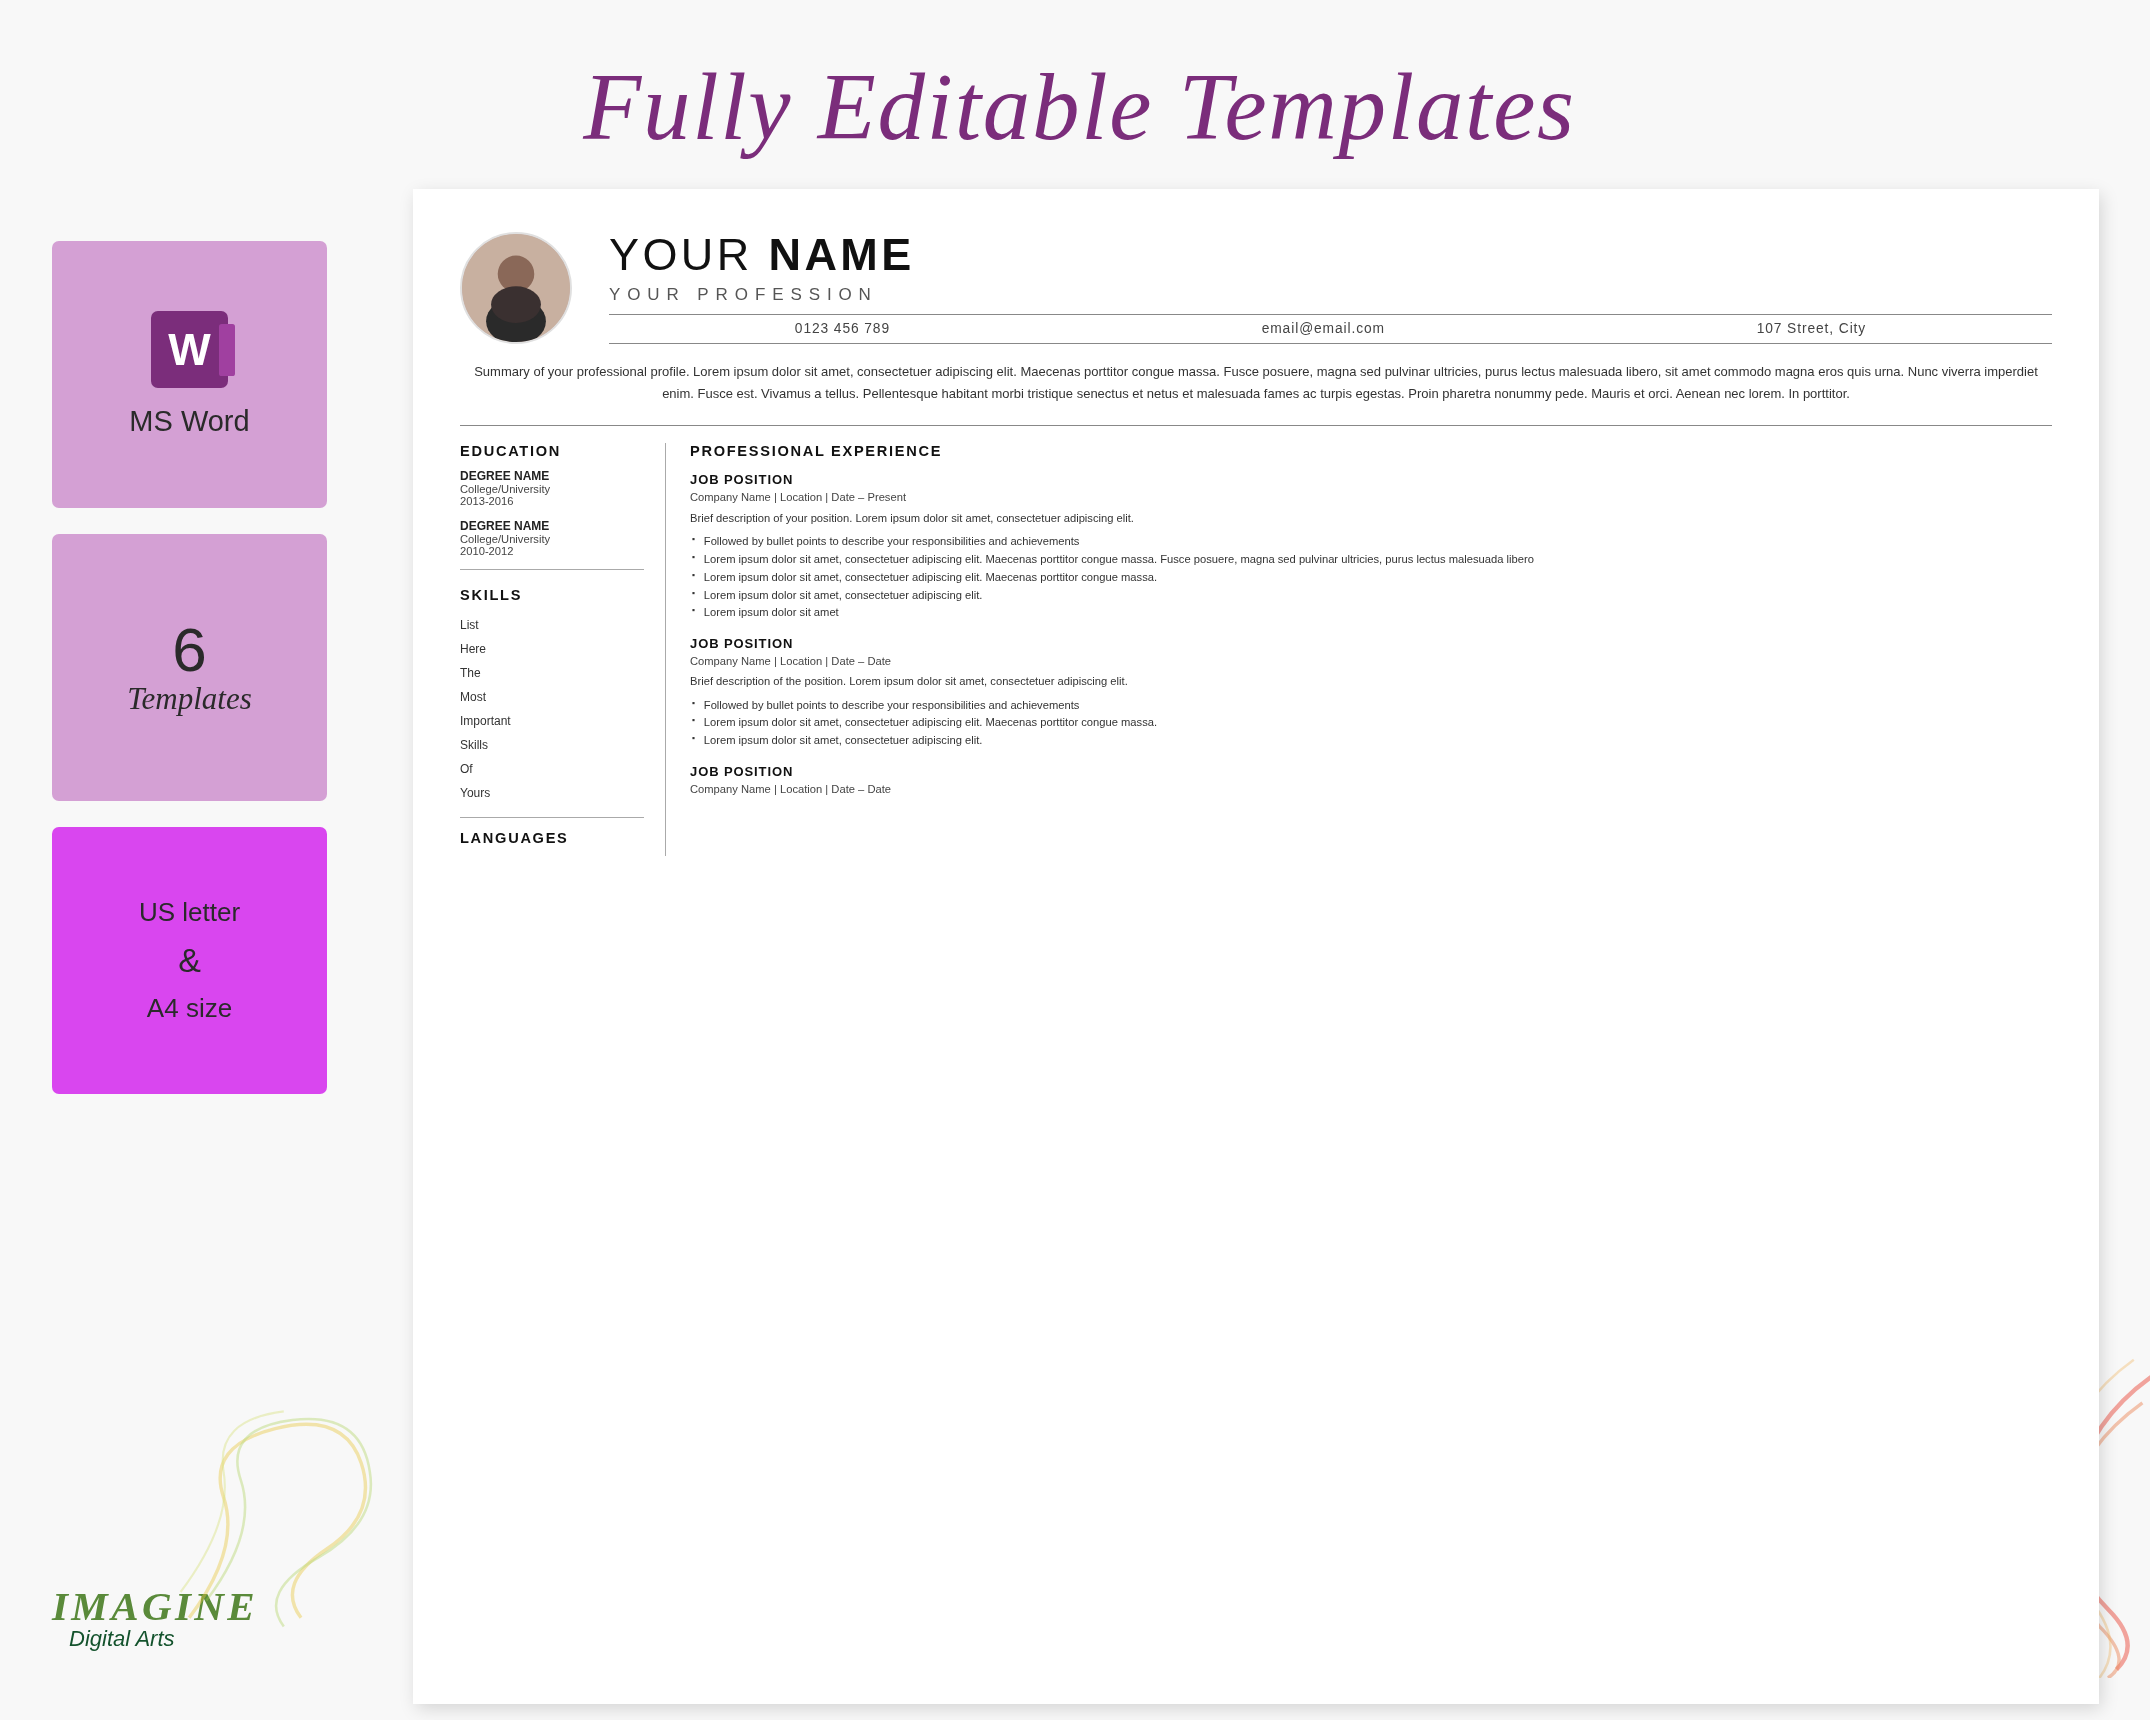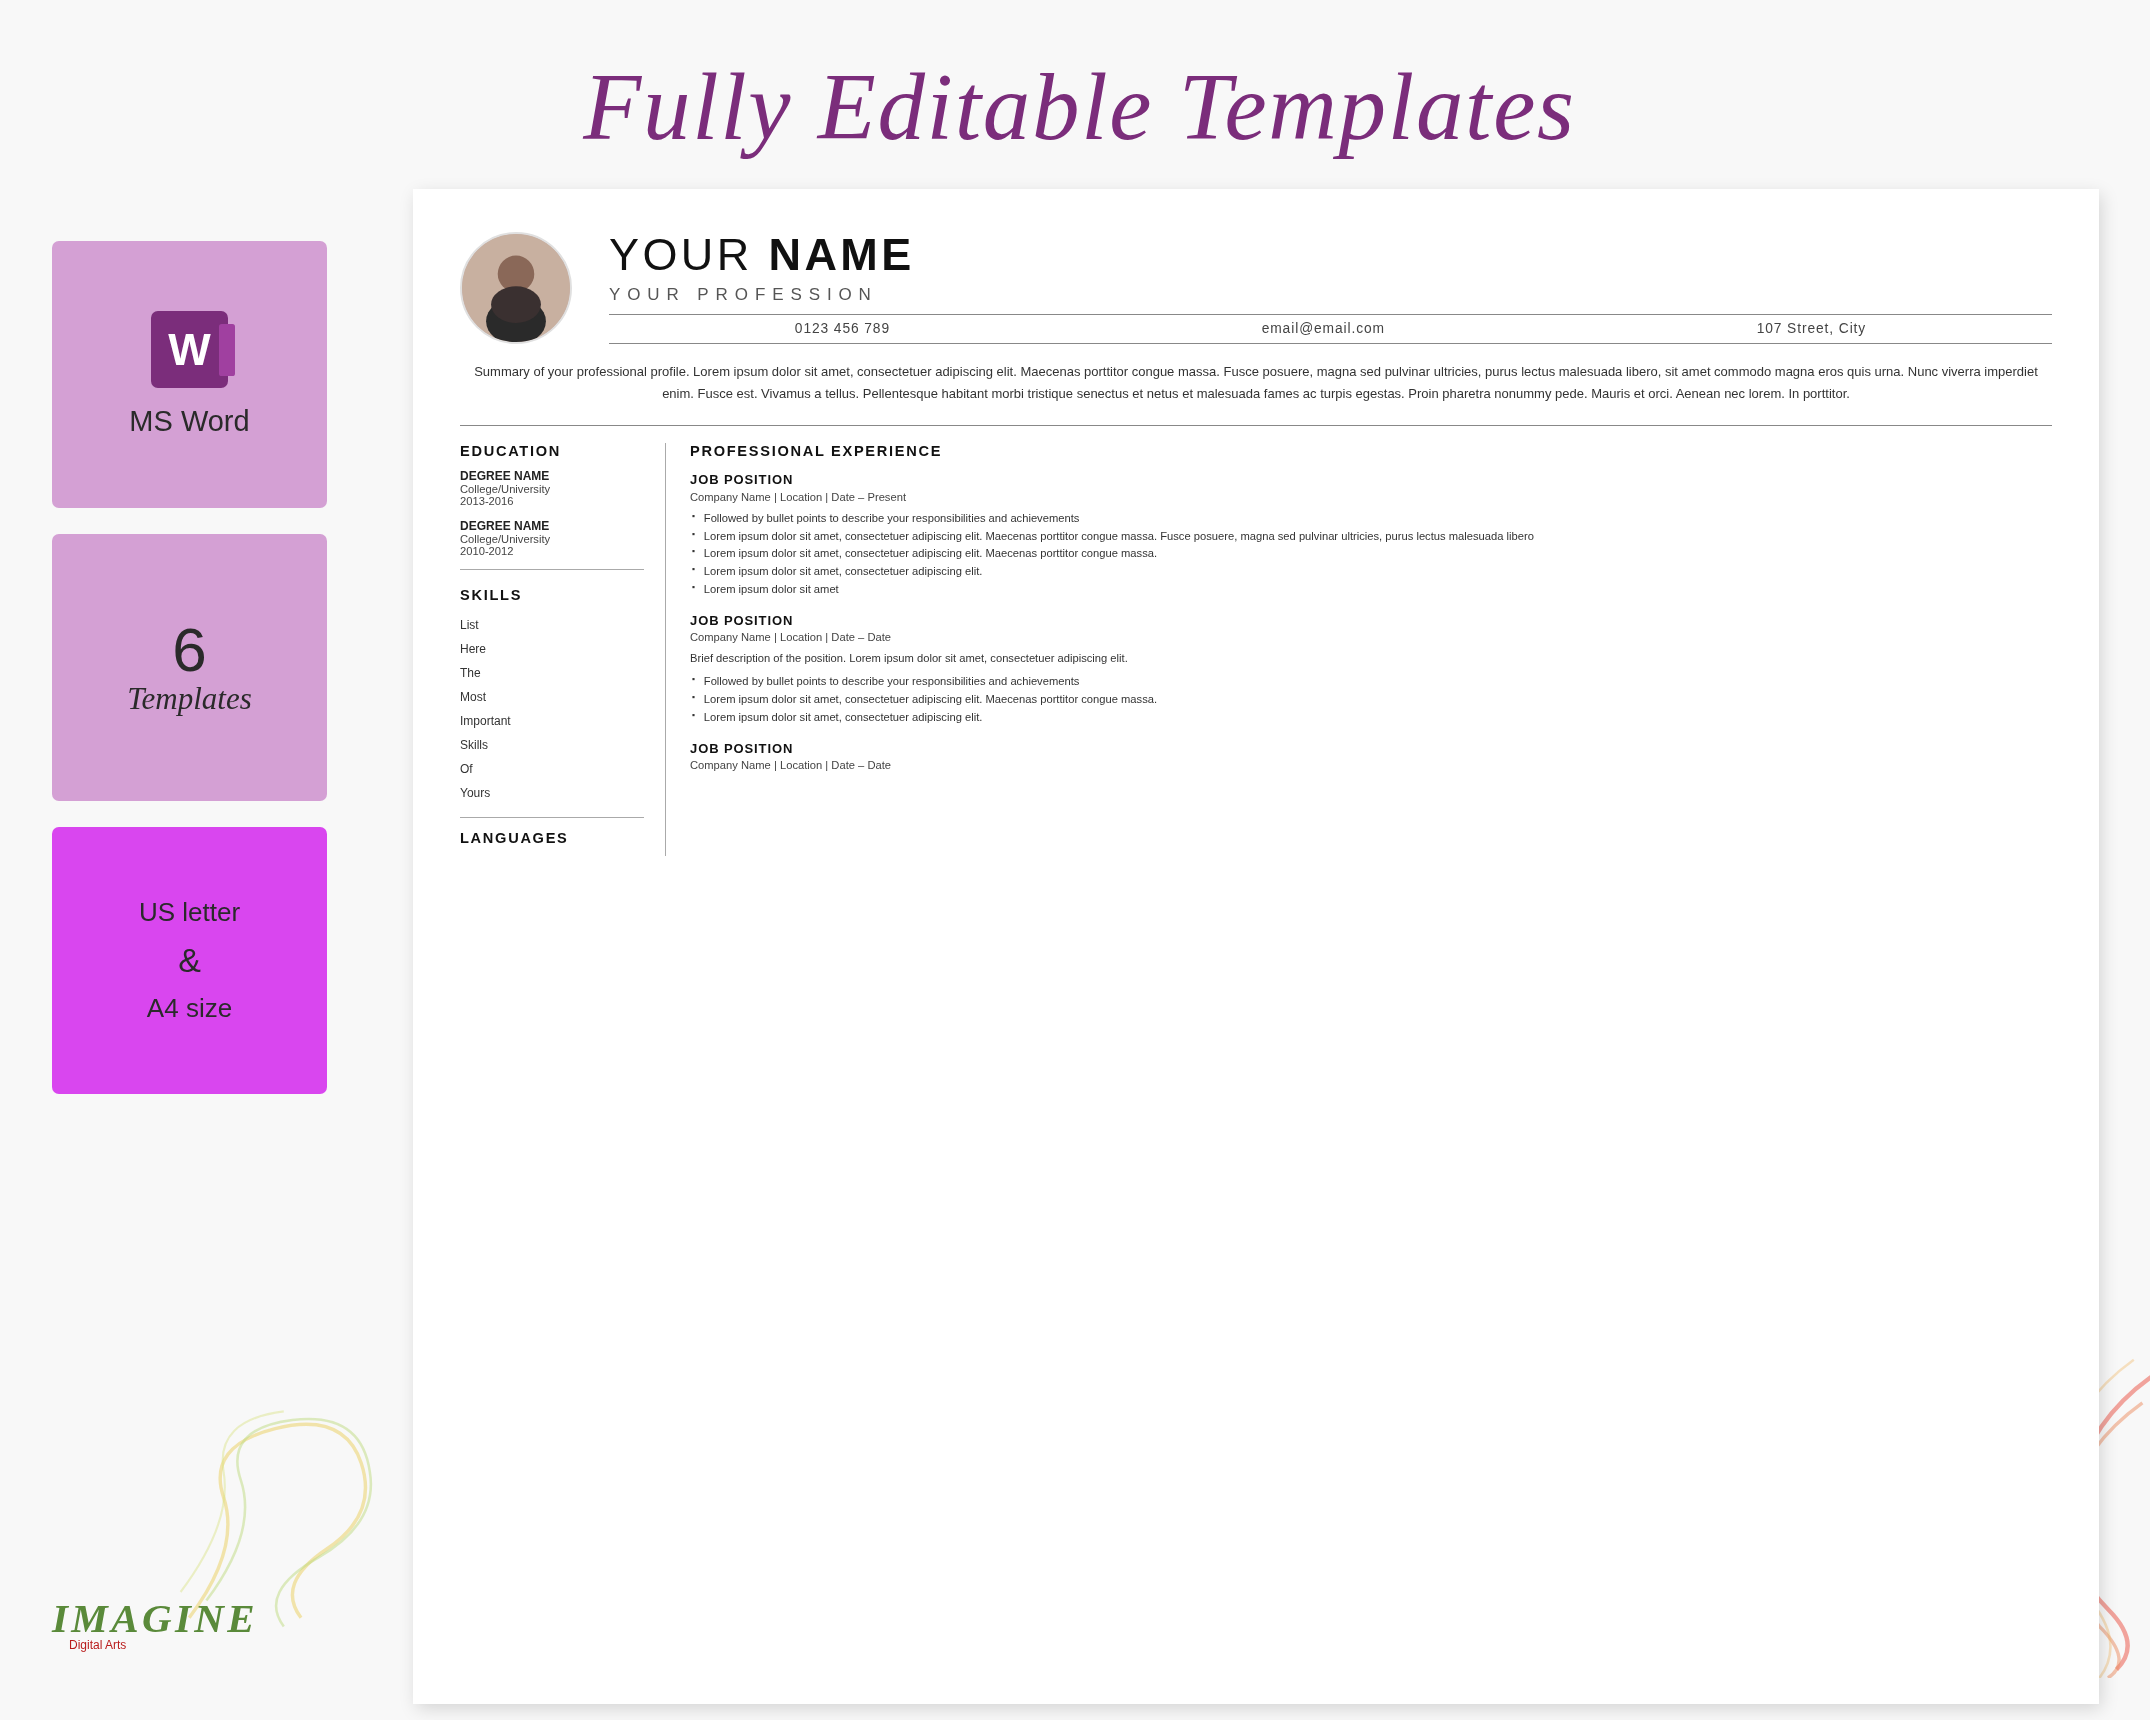--- a/index.html
+++ b/index.html
@@ -135,22 +135,23 @@
     .logo-imagine {
       font-size: 41px;
       font-weight: bold;
       color: #5a8a3a;
       font-family: Georgia, serif;
       font-style: italic;
       letter-spacing: 3.4px;
     }
 
     .logo-sub {
-      font-size: 12px;
-      color: #b91c1c;
+      font-size: 22px;
+      color: #14532d;
+      font-style: italic;
       margin-top: -4.3px;
       padding-left: 17px;
     }
 
     
     .resume-wrapper {
       position: absolute;
       top: 189px;
       left: 413px;
       right: 52px;
@@ -486,20 +487,21 @@
         <div class="section-title lang-title">LANGUAGES</div>
 
       </div>
 
       <div class="col-right">
 
         <div class="section-title">PROFESSIONAL EXPERIENCE</div>
 
         <div class="job-title-heading">JOB POSITION</div>
         <div class="job-company">Company Name | Location | Date – Present</div>
+        <div class="job-desc">Brief description of your position. Lorem ipsum dolor sit amet, consectetuer adipiscing elit.</div>
         <ul class="job-bullets">
           <li>Followed by bullet points to describe your responsibilities and achievements</li>
           <li>Lorem ipsum dolor sit amet, consectetuer adipiscing elit. Maecenas porttitor congue massa. Fusce posuere, magna sed pulvinar ultricies, purus lectus malesuada libero</li>
           <li>Lorem ipsum dolor sit amet, consectetuer adipiscing elit. Maecenas porttitor congue massa.</li>
           <li>Lorem ipsum dolor sit amet, consectetuer adipiscing elit.</li>
           <li>Lorem ipsum dolor sit amet</li>
         </ul>
 
         <div class="job-title-heading">JOB POSITION</div>
         <div class="job-company">Company Name | Location | Date – Date</div>

